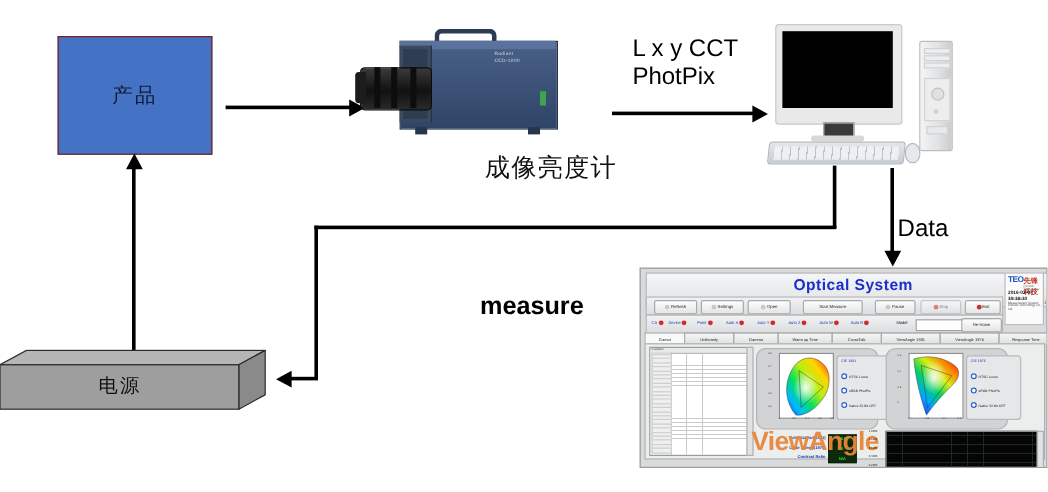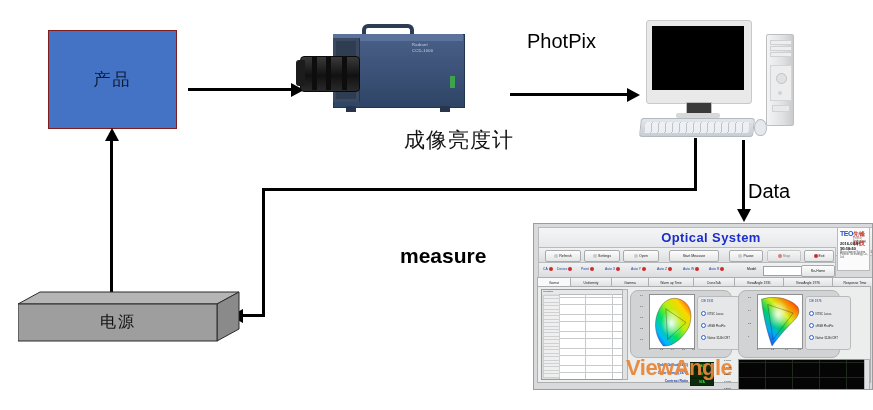--- a/index.html
+++ b/index.html
@@ -34,21 +34,21 @@
 
   
   .hline{background:#000;height:3px;}
   .vline{background:#000;width:3px;}
   .ahead-r{width:0;height:0;border-top:7px solid transparent;border-bottom:7px solid transparent;border-left:13px solid #000;}
   .ahead-l{width:0;height:0;border-top:7px solid transparent;border-bottom:7px solid transparent;border-right:13px solid #000;}
   .ahead-u{width:0;height:0;border-left:7px solid transparent;border-right:7px solid transparent;border-bottom:13px solid #000;}
   .ahead-d{width:0;height:0;border-left:7px solid transparent;border-right:7px solid transparent;border-top:13px solid #000;}
 
   
-  #power-box{left:18px;top:291px;width:222px;height:52px;}
+  #power-box{left:0;top:291px;width:222px;height:52px;}
   #power-box .front{
     position:absolute;left:0;top:12px;width:200px;height:38px;
     background:#9b9b9b;border:1px solid #2b2b2b;
     display:flex;align-items:center;justify-content:center;
   }
   #power-box .lbl{font-size:16px;color:#111;font-family:"DejaVu Sans",sans-serif;letter-spacing:2px;}
 
   
   #camera{left:300px;top:24px;width:165px;height:95px;}
   .cam-handle{position:absolute;left:62px;top:0;width:44px;height:12px;border:4px solid #2d3c56;border-bottom:none;border-radius:6px 6px 0 0;background:transparent;}
@@ -215,20 +215,21 @@
     <div class="cam-lens-ring" style="left:42px;"></div>
     <div class="cam-lens-front"></div>
     <div class="cam-led"></div>
     <div class="cam-foot" style="left:46px;"></div>
     <div class="cam-foot" style="left:140px;"></div>
     <div class="cam-brand">Radiant<br>CCD-1000</div>
   </div>
   <div class="abs" id="camera-caption">成像亮度计</div>
 
   <div class="abs plain-label" id="lxy-label">
+    <div>L x y CCT</div>
     <div>PhotPix</div>
   </div>
   <div class="abs hline" style="left:510px;top:93px;width:118px;"></div>
   <div class="abs ahead-r" style="left:627px;top:87.5px;"></div>
 
   <div class="abs" id="computer">
     <div class="mon-shell"></div>
     <div class="mon-screen"></div>
     <div class="mon-neck"></div>
     <div class="mon-base"></div>

